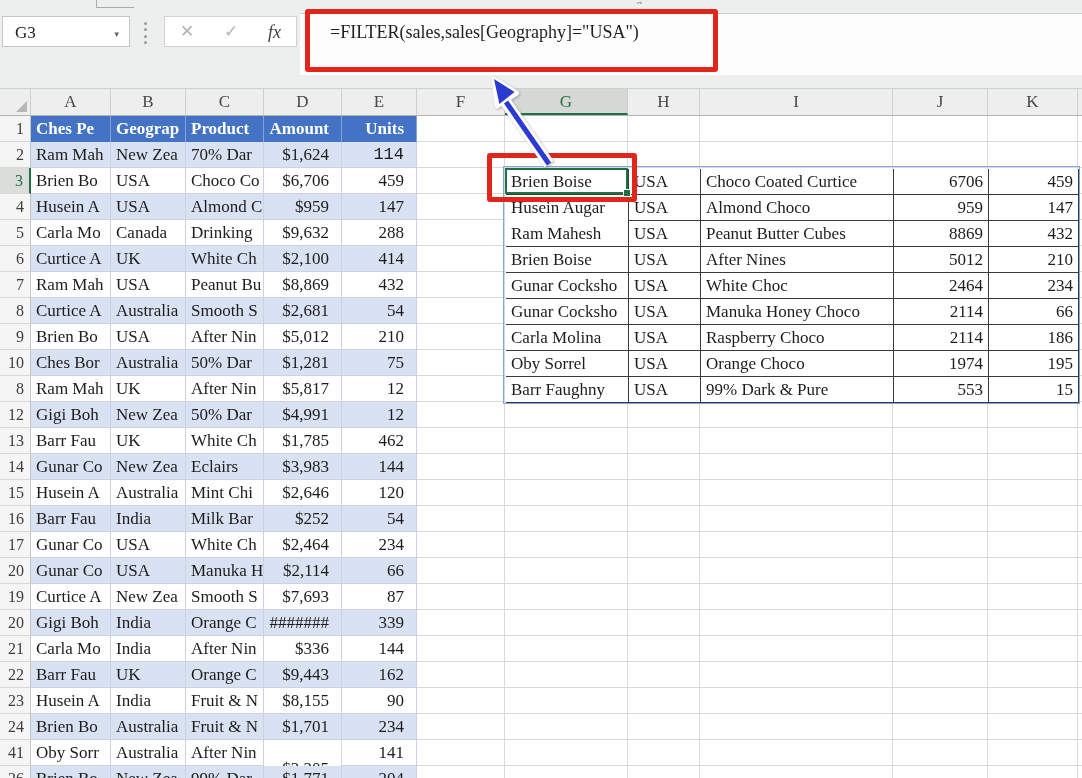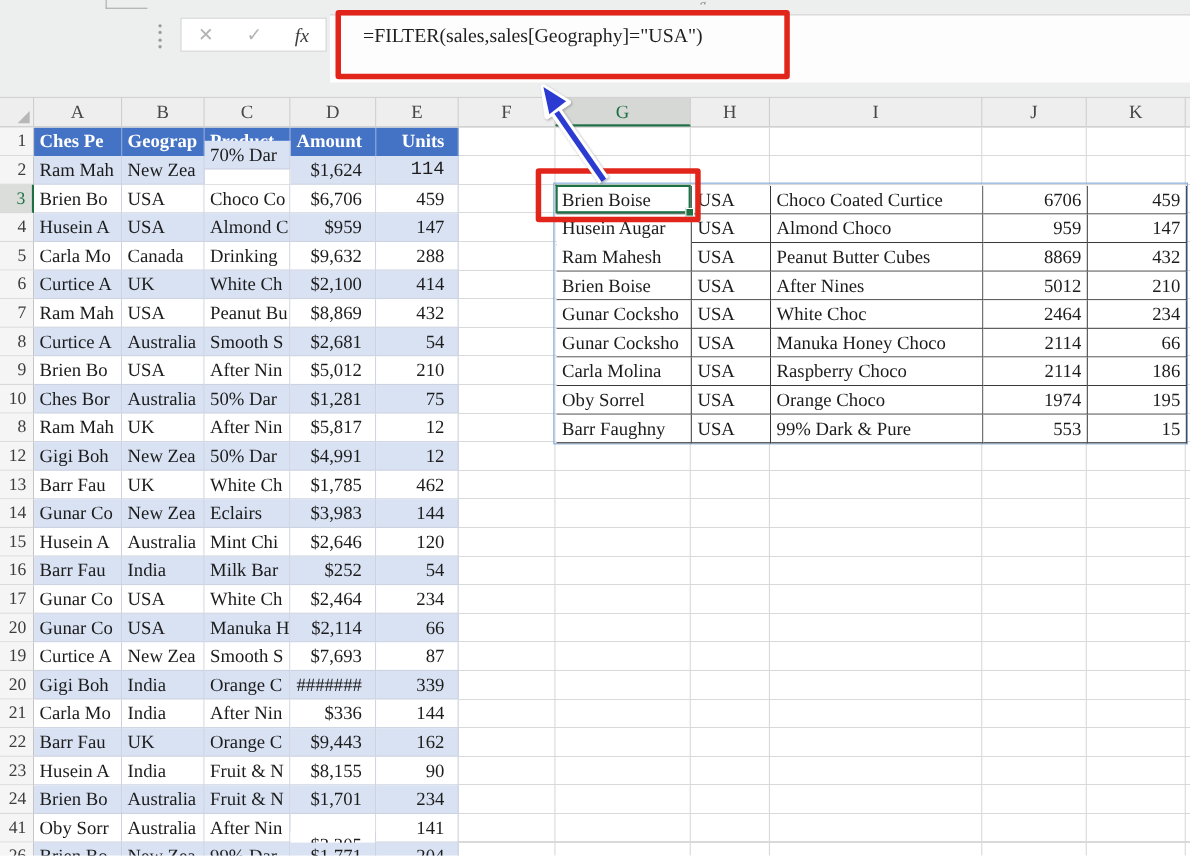--- a/index.html
+++ b/index.html
@@ -54,20 +54,24 @@
   #arrow-svg{left:0;top:0;pointer-events:none;}
 </style>
 </head>
 <body>
 
 <div class="abs" id="chrome">
   <div class="abs frag" style="left:96px;top:0;width:1px;height:8px"></div>
   <div class="abs frag" style="left:96px;top:7px;width:38px;height:1px"></div>
   <div class="abs" id="frag-g">g</div>
 
+  <div class="abs" id="namebox">
+    <span>G3</span>
+    <span class="abs" id="namebox-caret">▾</span>
+  </div>
 
   <div class="abs" id="fb-sep">
       <i></i>
       <i></i>
       <i></i>
       <i></i>
     </div>
 
   <div class="abs" id="fxbox">
     <span class="fxicon">✕</span>
@@ -140,21 +144,21 @@
       <div class="abs rowhdr" style="top: 650px; height: 26px;">26</div>
     </div>
   <div id="ltable">
       <div class="abs cell lt-h al" style="left: 31px; top: 0px; width: 80px; height: 26px;">Ches Pe</div>
       <div class="abs cell lt-h al" style="left: 111px; top: 0px; width: 75px; height: 26px;">Geograp</div>
       <div class="abs cell lt-h al" style="left: 186px; top: 0px; width: 78px; height: 26px;">Product</div>
       <div class="abs cell lt-h ar" style="left: 264px; top: 0px; width: 78px; height: 26px;">Amount</div>
       <div class="abs cell lt-h ar" style="left: 342px; top: 0px; width: 75px; height: 26px;">Units</div>
       <div class="abs cell lt-c band al" style="left: 31px; top: 26px; width: 80px; height: 26px;">Ram Mah</div>
       <div class="abs cell lt-c band al" style="left: 111px; top: 26px; width: 75px; height: 26px;">New Zea</div>
-      <div class="abs cell lt-c band al" style="left: 186px; top: 12px; width: 78px; height: 26px;">70% Dar</div>
+      <div class="abs cell lt-c band al" style="left: 186px; top: 26px; width: 78px; height: 26px;">70% Dar</div>
       <div class="abs cell lt-c band ar" style="left: 264px; top: 26px; width: 78px; height: 26px;">$1,624</div>
       <div class="abs cell lt-c band ar" style="left: 342px; top: 26px; width: 75px; height: 26px; font-family: Liberation Mono, monospace;">114</div>
       <div class="abs cell lt-c nob al" style="left: 31px; top: 52px; width: 80px; height: 26px;">Brien Bo</div>
       <div class="abs cell lt-c nob al" style="left: 111px; top: 52px; width: 75px; height: 26px;">USA</div>
       <div class="abs cell lt-c nob al" style="left: 186px; top: 52px; width: 78px; height: 26px;">Choco Co</div>
       <div class="abs cell lt-c nob ar" style="left: 264px; top: 52px; width: 78px; height: 26px;">$6,706</div>
       <div class="abs cell lt-c nob ar" style="left: 342px; top: 52px; width: 75px; height: 26px;">459</div>
       <div class="abs cell lt-c band al" style="left: 31px; top: 78px; width: 80px; height: 26px;">Husein A</div>
       <div class="abs cell lt-c band al" style="left: 111px; top: 78px; width: 75px; height: 26px;">USA</div>
       <div class="abs cell lt-c band al" style="left: 186px; top: 78px; width: 78px; height: 26px;">Almond C</div>

